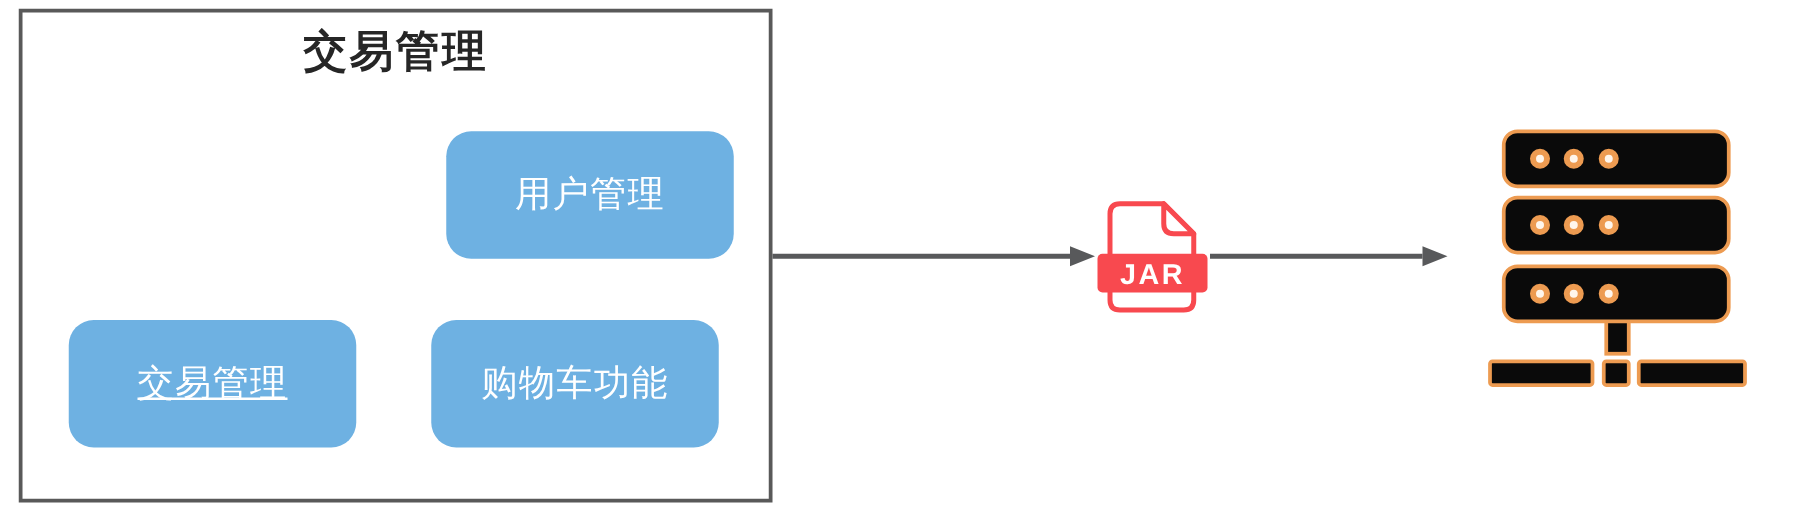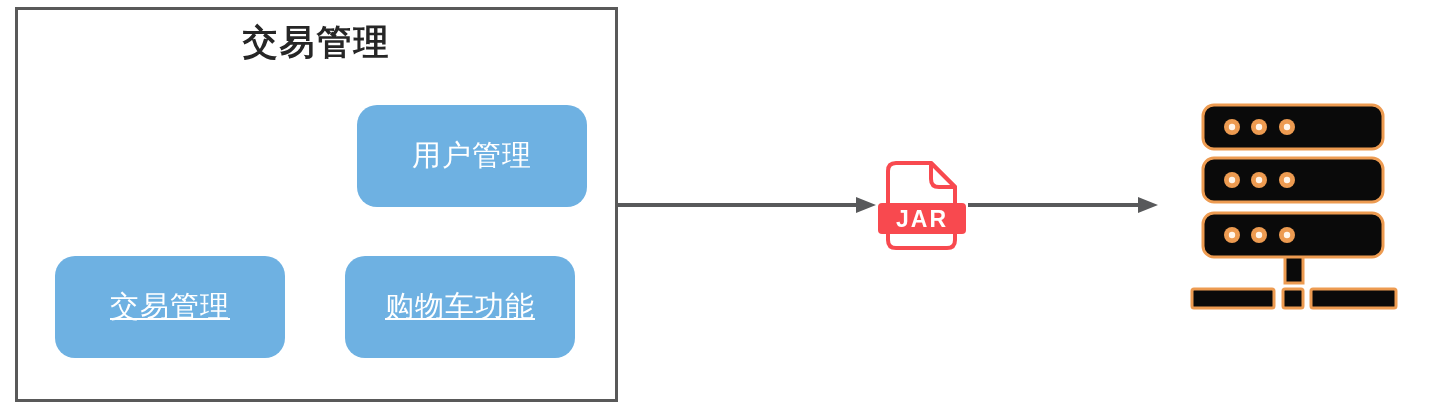--- a/index.html
+++ b/index.html
@@ -19,21 +19,21 @@
   }
   .module{
     position:absolute;width:230px;height:102px;border-radius:20px;
     background:var(--module_blue,#6EB1E2);
     display:flex;align-items:center;justify-content:center;
     color:#fff;font-size:29px;letter-spacing:1px;
   }
   .module.m0{left:37px;top:95px;}
   .module.m1{left:327px;top:95px;margin-left:12px;}
   .module.m2{left:37px;top:246px;text-decoration:underline;}
-  .module.m3{left:327px;top:246px;text-decoration:underline;}
+  .module.m3{left:327px;top:246px;}
   
   .arrow-line{position:absolute;height:4px;background:var(--arrow_gray,#58595B);}
   .arrow-head{
     position:absolute;width:0;height:0;
     border-top:8px solid transparent;border-bottom:8px solid transparent;
     border-left:20px solid var(--arrow_gray,#58595B);
   }
   .a1-line{left:618px;top:203px;width:238px;}
   .a1-head{left:856px;top:197px;}
   .a2-line{left:968px;top:203px;width:170px;}

